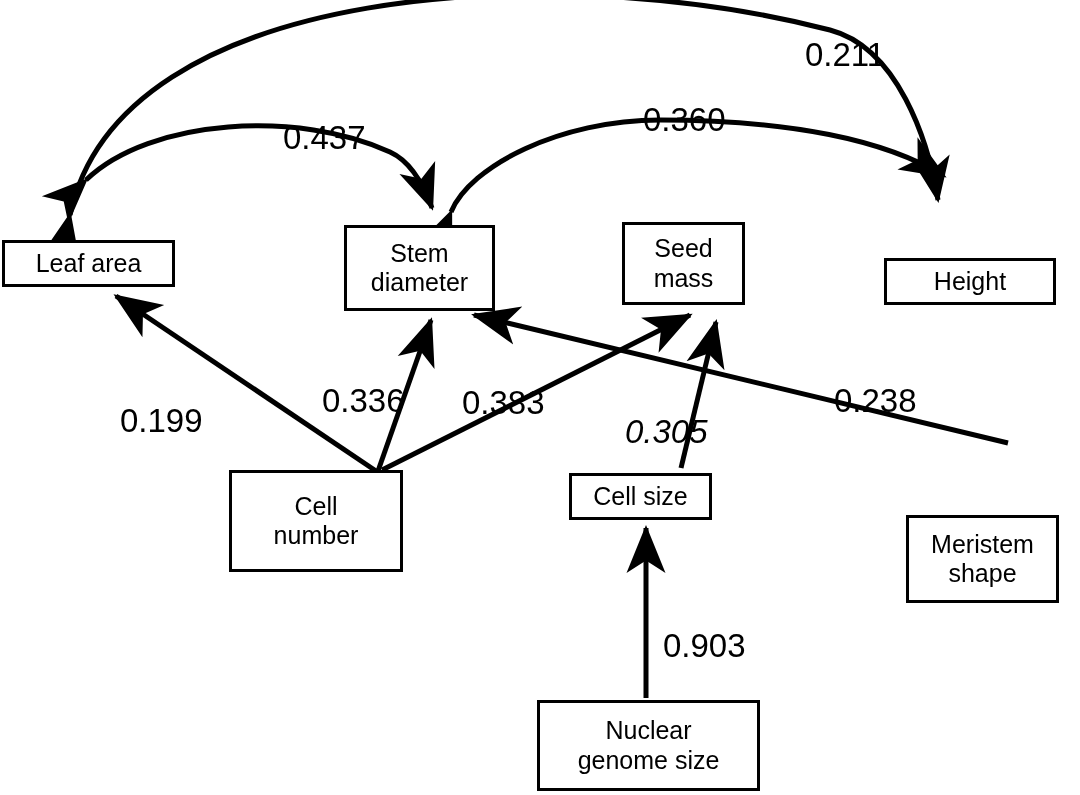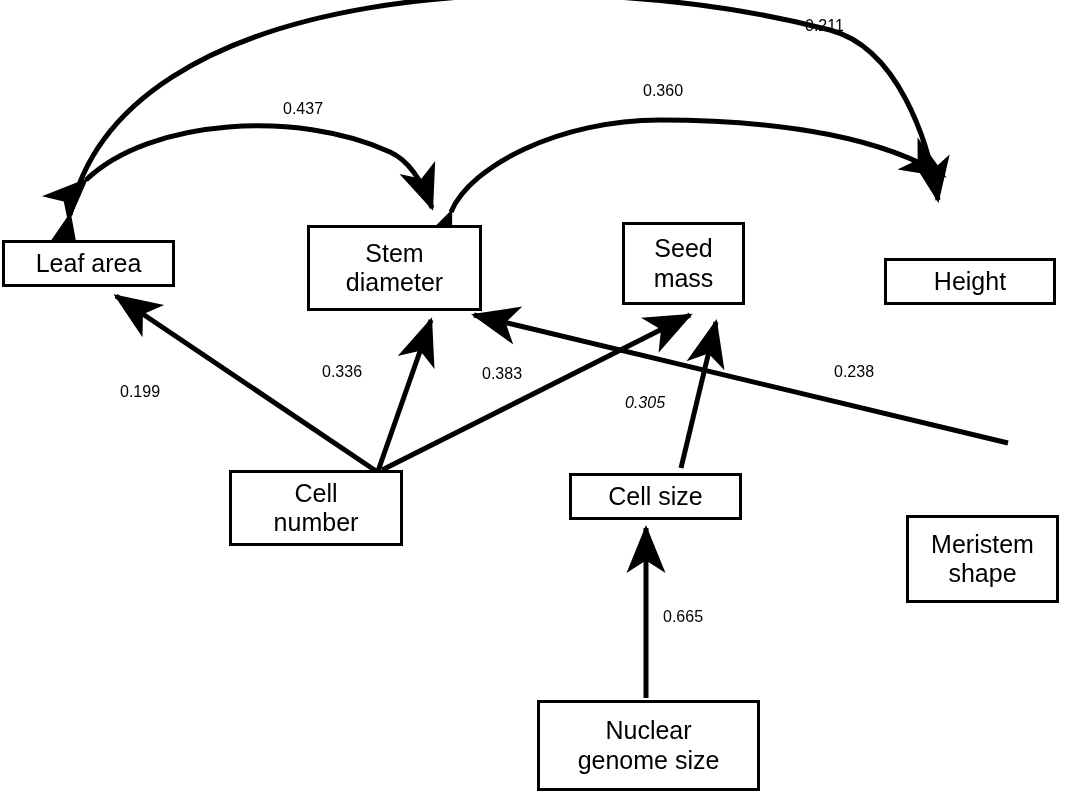--- a/index.html
+++ b/index.html
@@ -35,26 +35,27 @@
     text-align: center;
     font-size: 25px;
     line-height: 1.18;
     color: #000000;
     font-family: "Liberation Sans", sans-serif;
     white-space: pre-line;
     z-index: 3;
   }
   .path-label {
     position: absolute;
-    font-size: 16px;
+    font-size: 33px;
     color: #000000;
     font-family: "Liberation Sans", sans-serif;
     white-space: nowrap;
     z-index: 4;
     background: transparent;
+    margin-top: 19px;
   }
 </style>
 </head>
 <body>
 
 <div id="diagram-root">
 
   <svg id="diagram-svg" viewBox="0 0 1080 795">
     <defs>
       <marker id="ah" markerWidth="11" markerHeight="11" refX="8.6" refY="4" orient="auto" markerUnits="strokeWidth">
@@ -79,38 +80,38 @@
 
     <line x1="1008" y1="443" x2="474" y2="315" stroke="#000000" stroke-width="5" marker-end="url(#ah-s)"></line>
 
     <line x1="681" y1="468" x2="716" y2="322" stroke="#000000" stroke-width="5" marker-end="url(#ah-s)"></line>
 
     <line x1="646" y1="698" x2="646" y2="528" stroke="#000000" stroke-width="5" marker-end="url(#ah-s)"></line>
   </svg>
 
   <div id="nodes-layer">
       <div class="node-box" style="left: 2px; top: 240px; width: 173px; height: 47px;">Leaf area</div>
-      <div class="node-box" style="left: 307px; top: 225px; width: 175px; height: 86px;">Stem
+      <div class="node-box" style="left: 344px; top: 225px; width: 151px; height: 86px;">Stem
 diameter</div>
       <div class="node-box" style="left: 622px; top: 222px; width: 123px; height: 83px;">Seed
 mass</div>
       <div class="node-box" style="left: 884px; top: 258px; width: 172px; height: 47px;">Height</div>
-      <div class="node-box" style="left: 229px; top: 470px; width: 174px; height: 76px;">Cell
+      <div class="node-box" style="left: 229px; top: 470px; width: 174px; height: 102px;">Cell
 number</div>
-      <div class="node-box" style="left: 569px; top: 473px; width: 173px; height: 47px;">Cell size</div>
+      <div class="node-box" style="left: 569px; top: 473px; width: 143px; height: 47px;">Cell size</div>
       <div class="node-box" style="left: 906px; top: 475px; width: 153px; height: 88px; margin-top: 40px;">Meristem
 shape</div>
       <div class="node-box" style="left: 537px; top: 700px; width: 223px; height: 91px;">Nuclear
 genome size</div>
     </div>
   <div id="labels-layer">
       <div class="path-label" style="left: 283px; top: 100px;">0.437</div>
       <div class="path-label" style="left: 805px; top: 17px;">0.211</div>
       <div class="path-label" style="left: 643px; top: 82px;">0.360</div>
       <div class="path-label" style="left: 120px; top: 383px;">0.199</div>
       <div class="path-label" style="left: 322px; top: 363px;">0.336</div>
-      <div class="path-label" style="left: 482px; top: 365px;">0.383</div>
+      <div class="path-label" style="left: 462px; top: 365px;">0.383</div>
       <div class="path-label" style="left: 625px; top: 394px; font-style: italic;">0.305</div>
       <div class="path-label" style="left: 834px; top: 363px;">0.238</div>
-      <div class="path-label" style="left: 663px; top: 608px;">0.665</div>
+      <div class="path-label" style="left: 663px; top: 608px;">0.903</div>
     </div>
 
 </div>
 
 </body></html>

